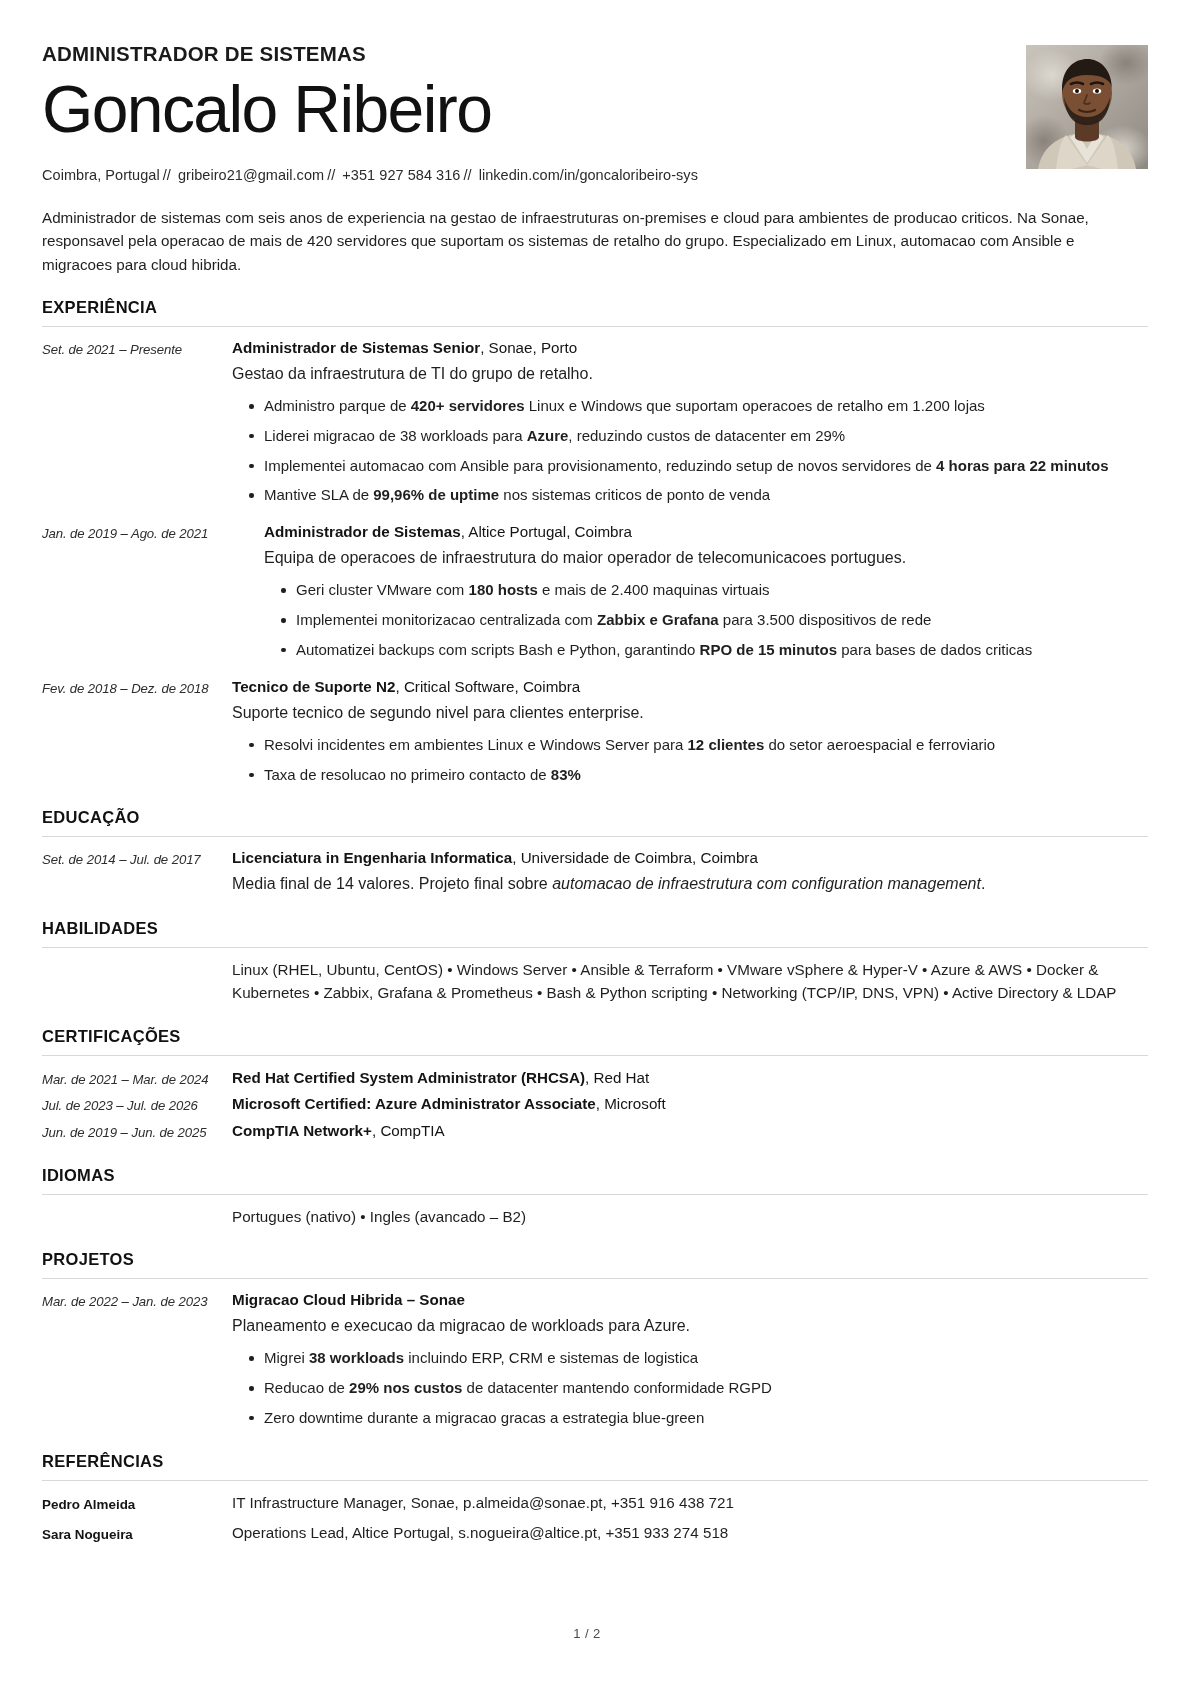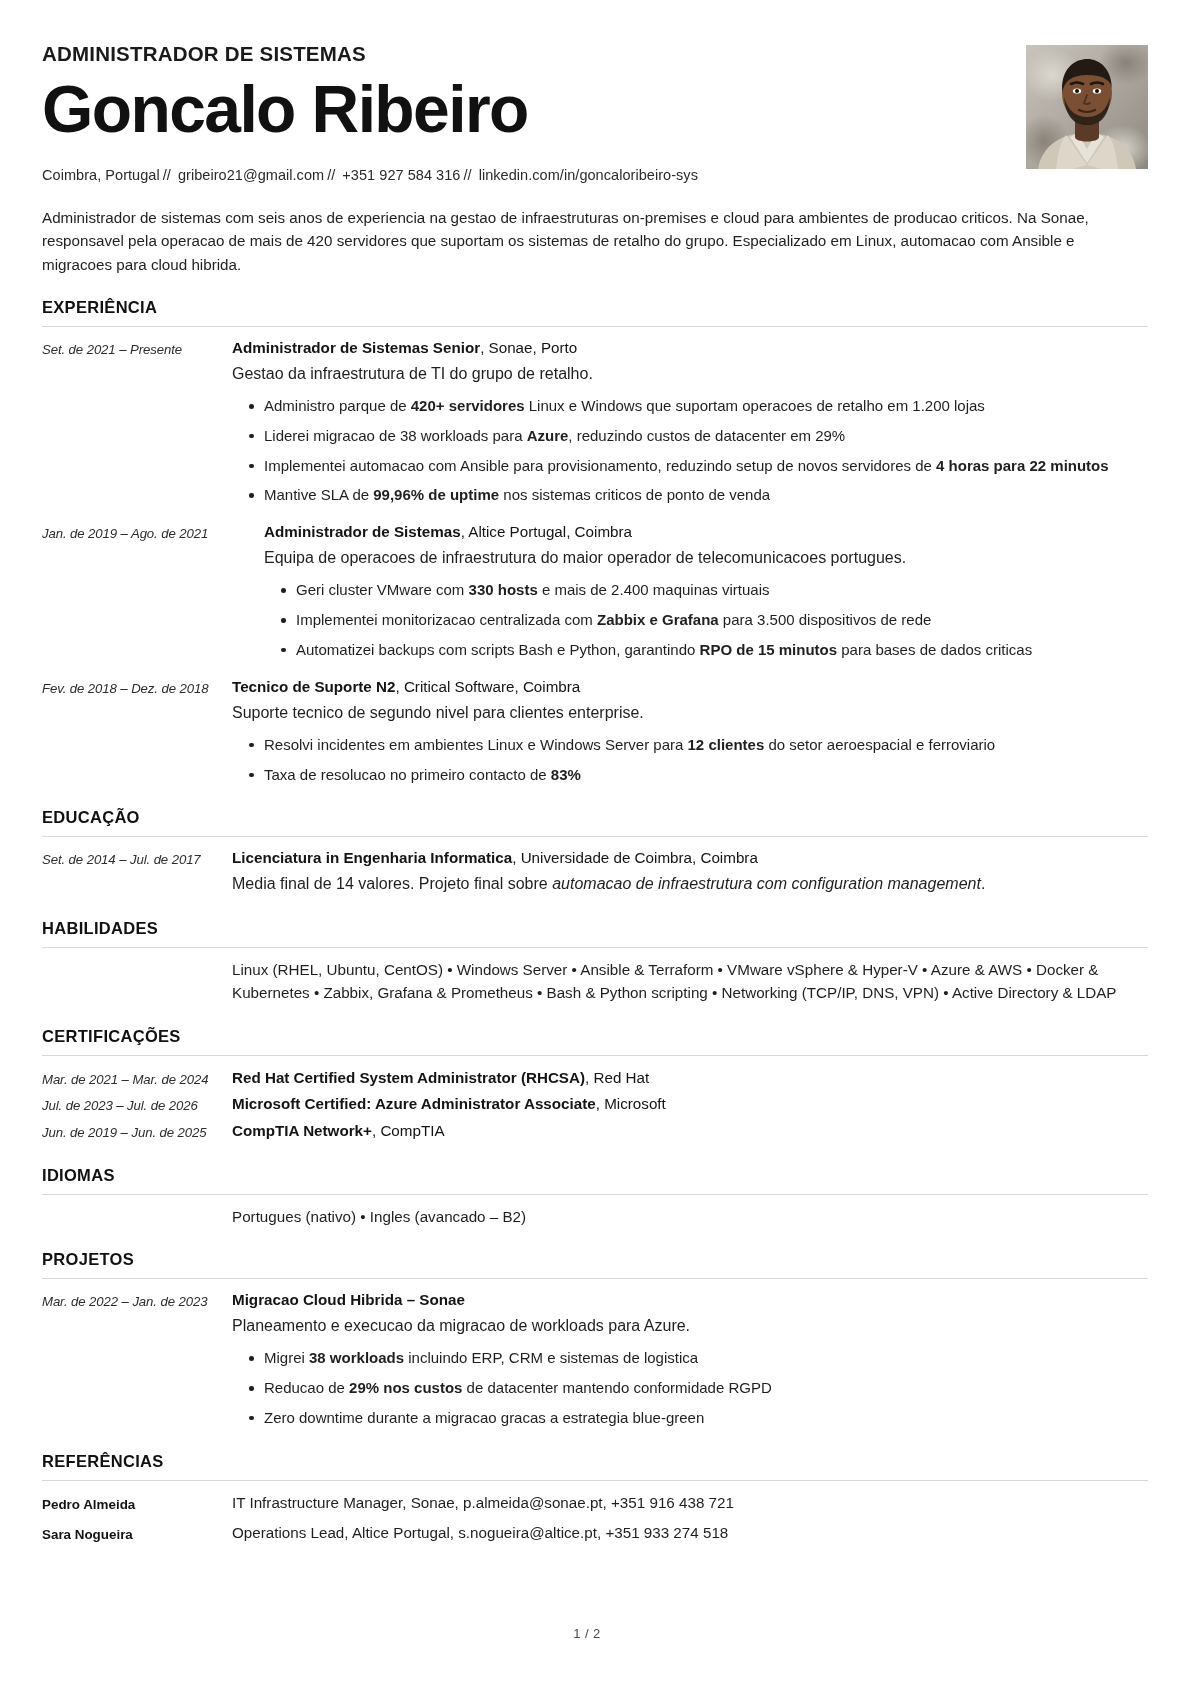--- a/index.html
+++ b/index.html
@@ -32,21 +32,21 @@
   .role-label {
     font-size: 20.5px;
     font-weight: 700;
     letter-spacing: 0.2px;
     color: #1a1a1a;
     line-height: 1.2;
   }
 
   .full-name {
     font-size: 66px;
-    font-weight: 700;
+    font-weight: 400;
     letter-spacing: -1.6px;
     line-height: 1.04;
     margin-top: 8px;
     color: #111111;
   }
 
   .photo {
     position: absolute;
     right: 0;
     top: 3px;
@@ -303,21 +303,21 @@
       </div>
 
       <div class="entry" style="margin-top:14px;gap:32px;">
         <div class="entry-date">Jan. de 2019 – Ago. de 2021</div>
         <div class="entry-body">
           <div class="entry-title">
             <b>Administrador de Sistemas</b><span>, Altice Portugal, Coimbra</span>
           </div>
           <div class="entry-sub">Equipa de operacoes de infraestrutura do maior operador de telecomunicacoes portugues.</div>
           <ul class="bullets">
-            <li><span>Geri cluster VMware com </span><b>330 hosts</b><span> e mais de 2.400 maquinas virtuais</span></li>
+            <li><span>Geri cluster VMware com </span><b>180 hosts</b><span> e mais de 2.400 maquinas virtuais</span></li>
             <li><span>Implementei monitorizacao centralizada com </span><b>Zabbix e Grafana</b><span> para 3.500 dispositivos de rede</span></li>
             <li><span>Automatizei backups com scripts Bash e Python, garantindo </span><b>RPO de 15 minutos</b><span> para bases de dados criticas</span></li>
           </ul>
         </div>
       </div>
 
       <div class="entry" style="margin-top:14px;">
         <div class="entry-date">Fev. de 2018 – Dez. de 2018</div>
         <div class="entry-body">
           <div class="entry-title">

